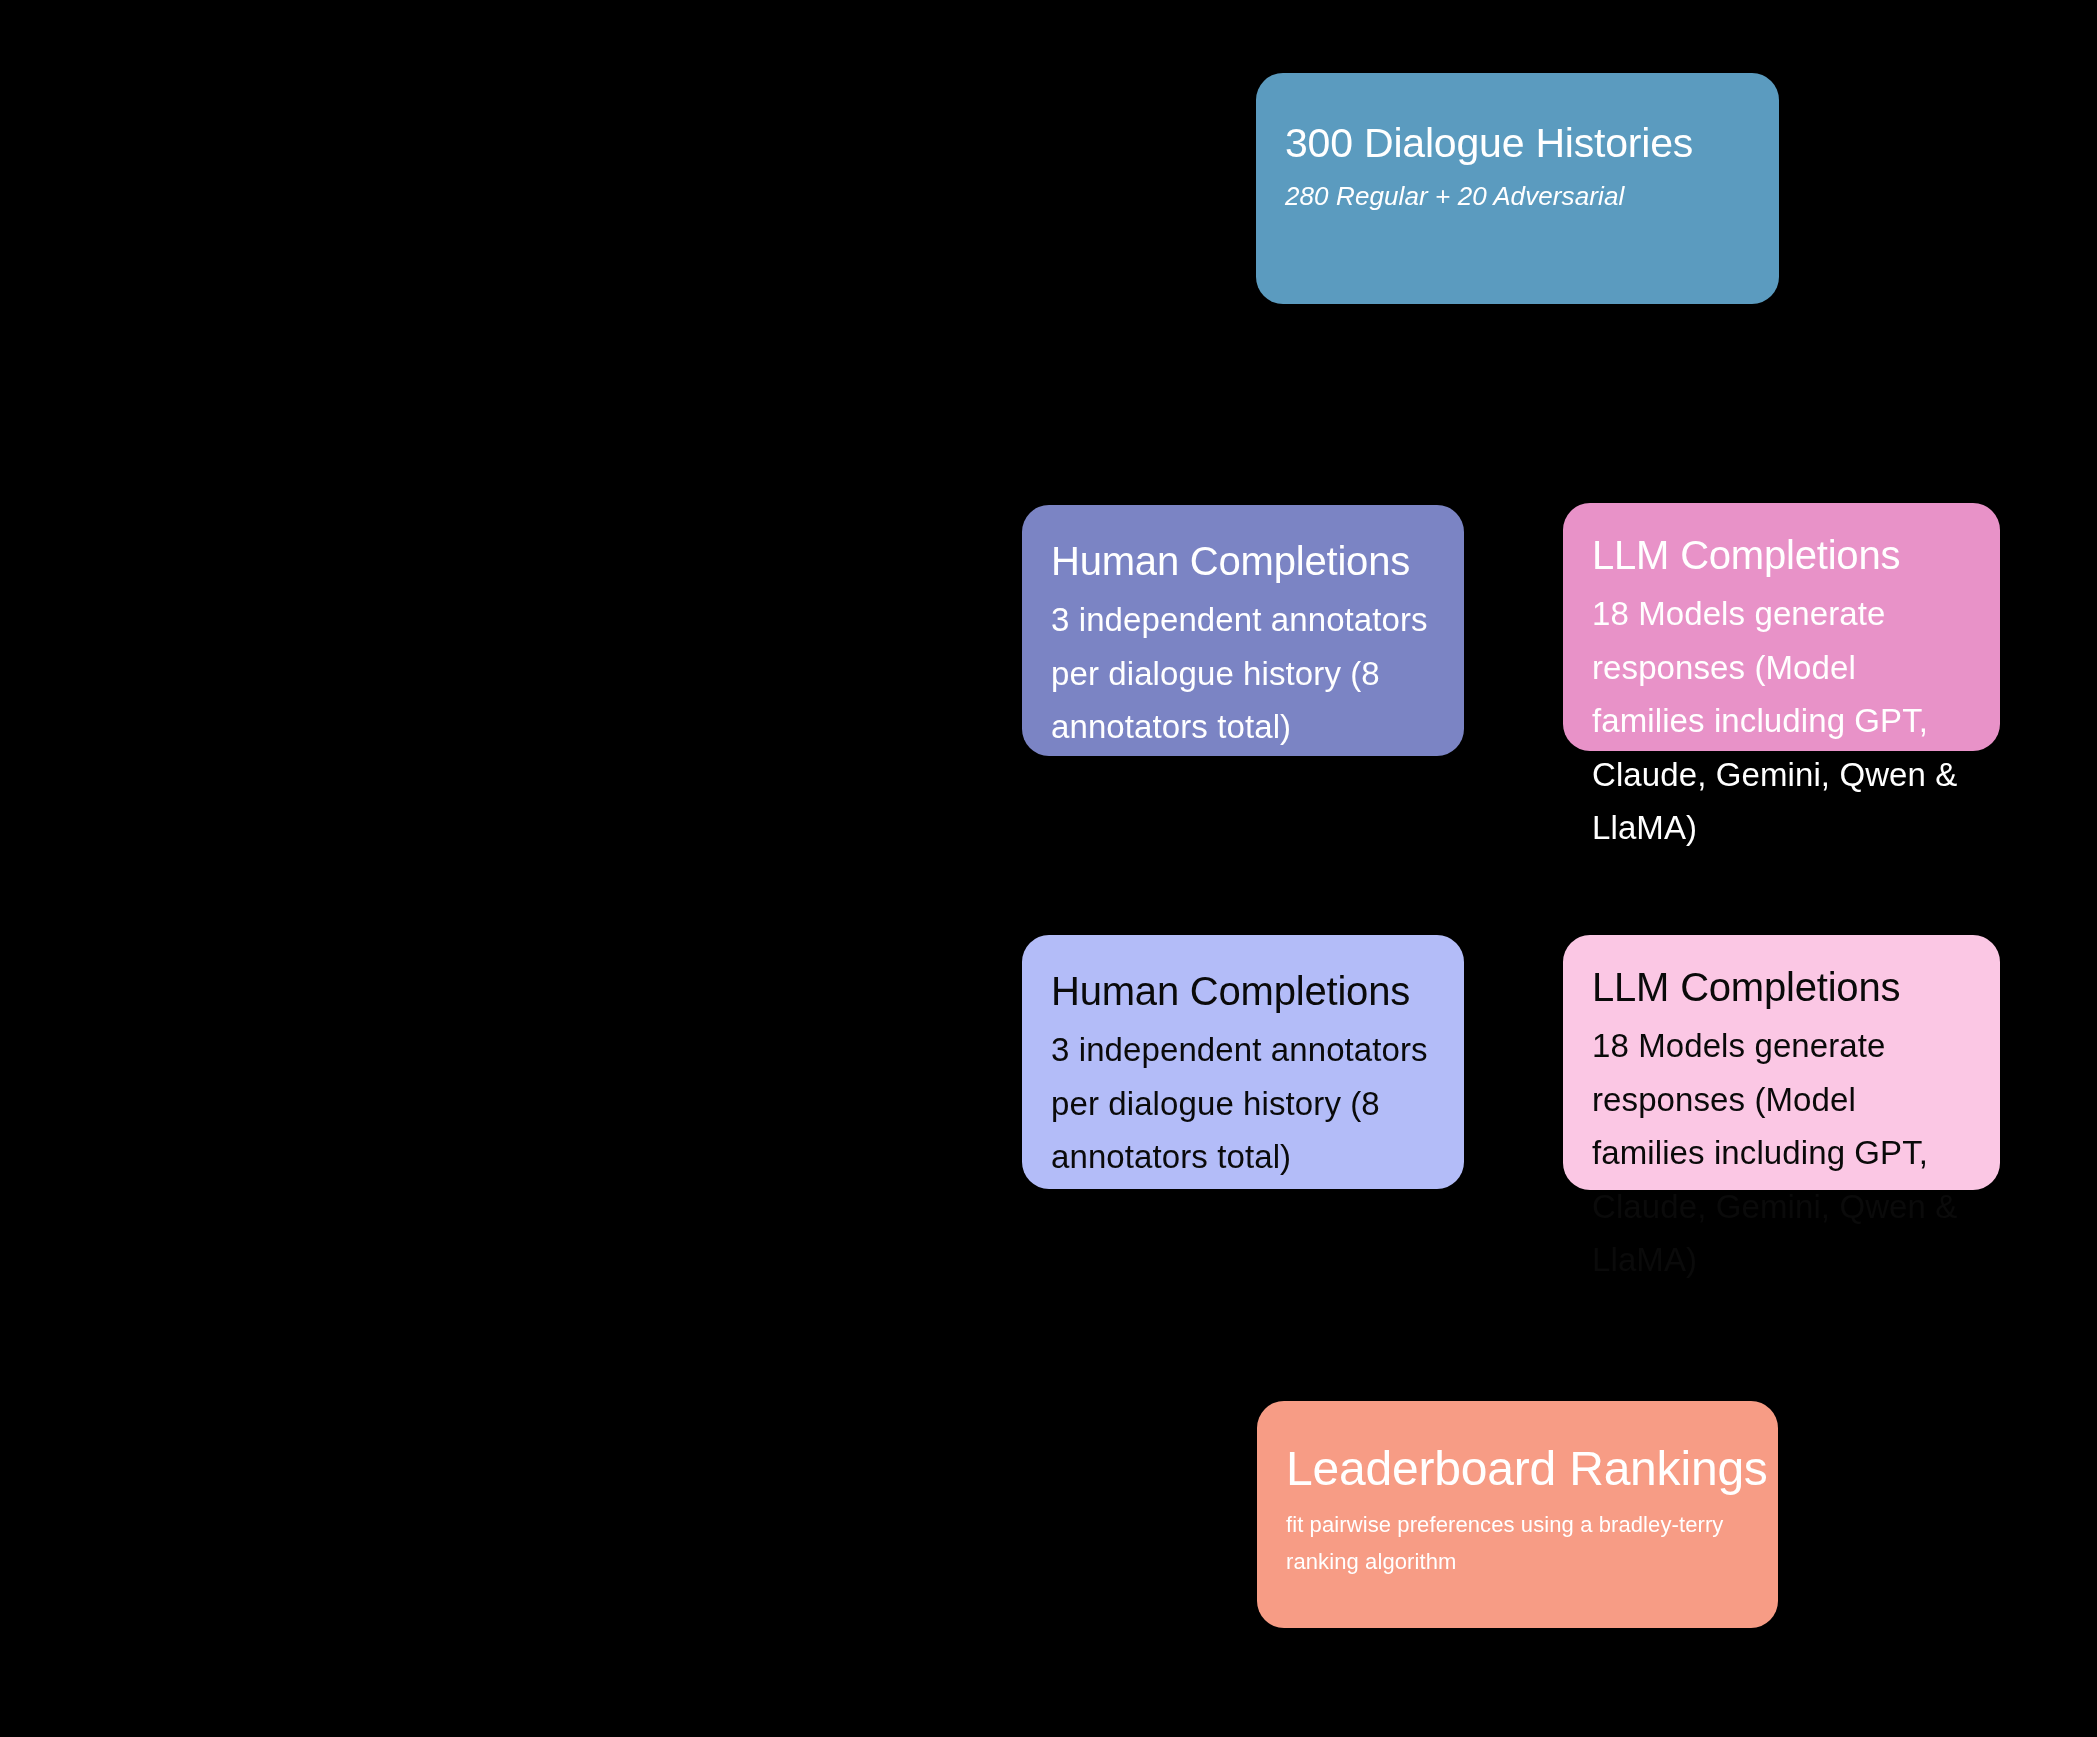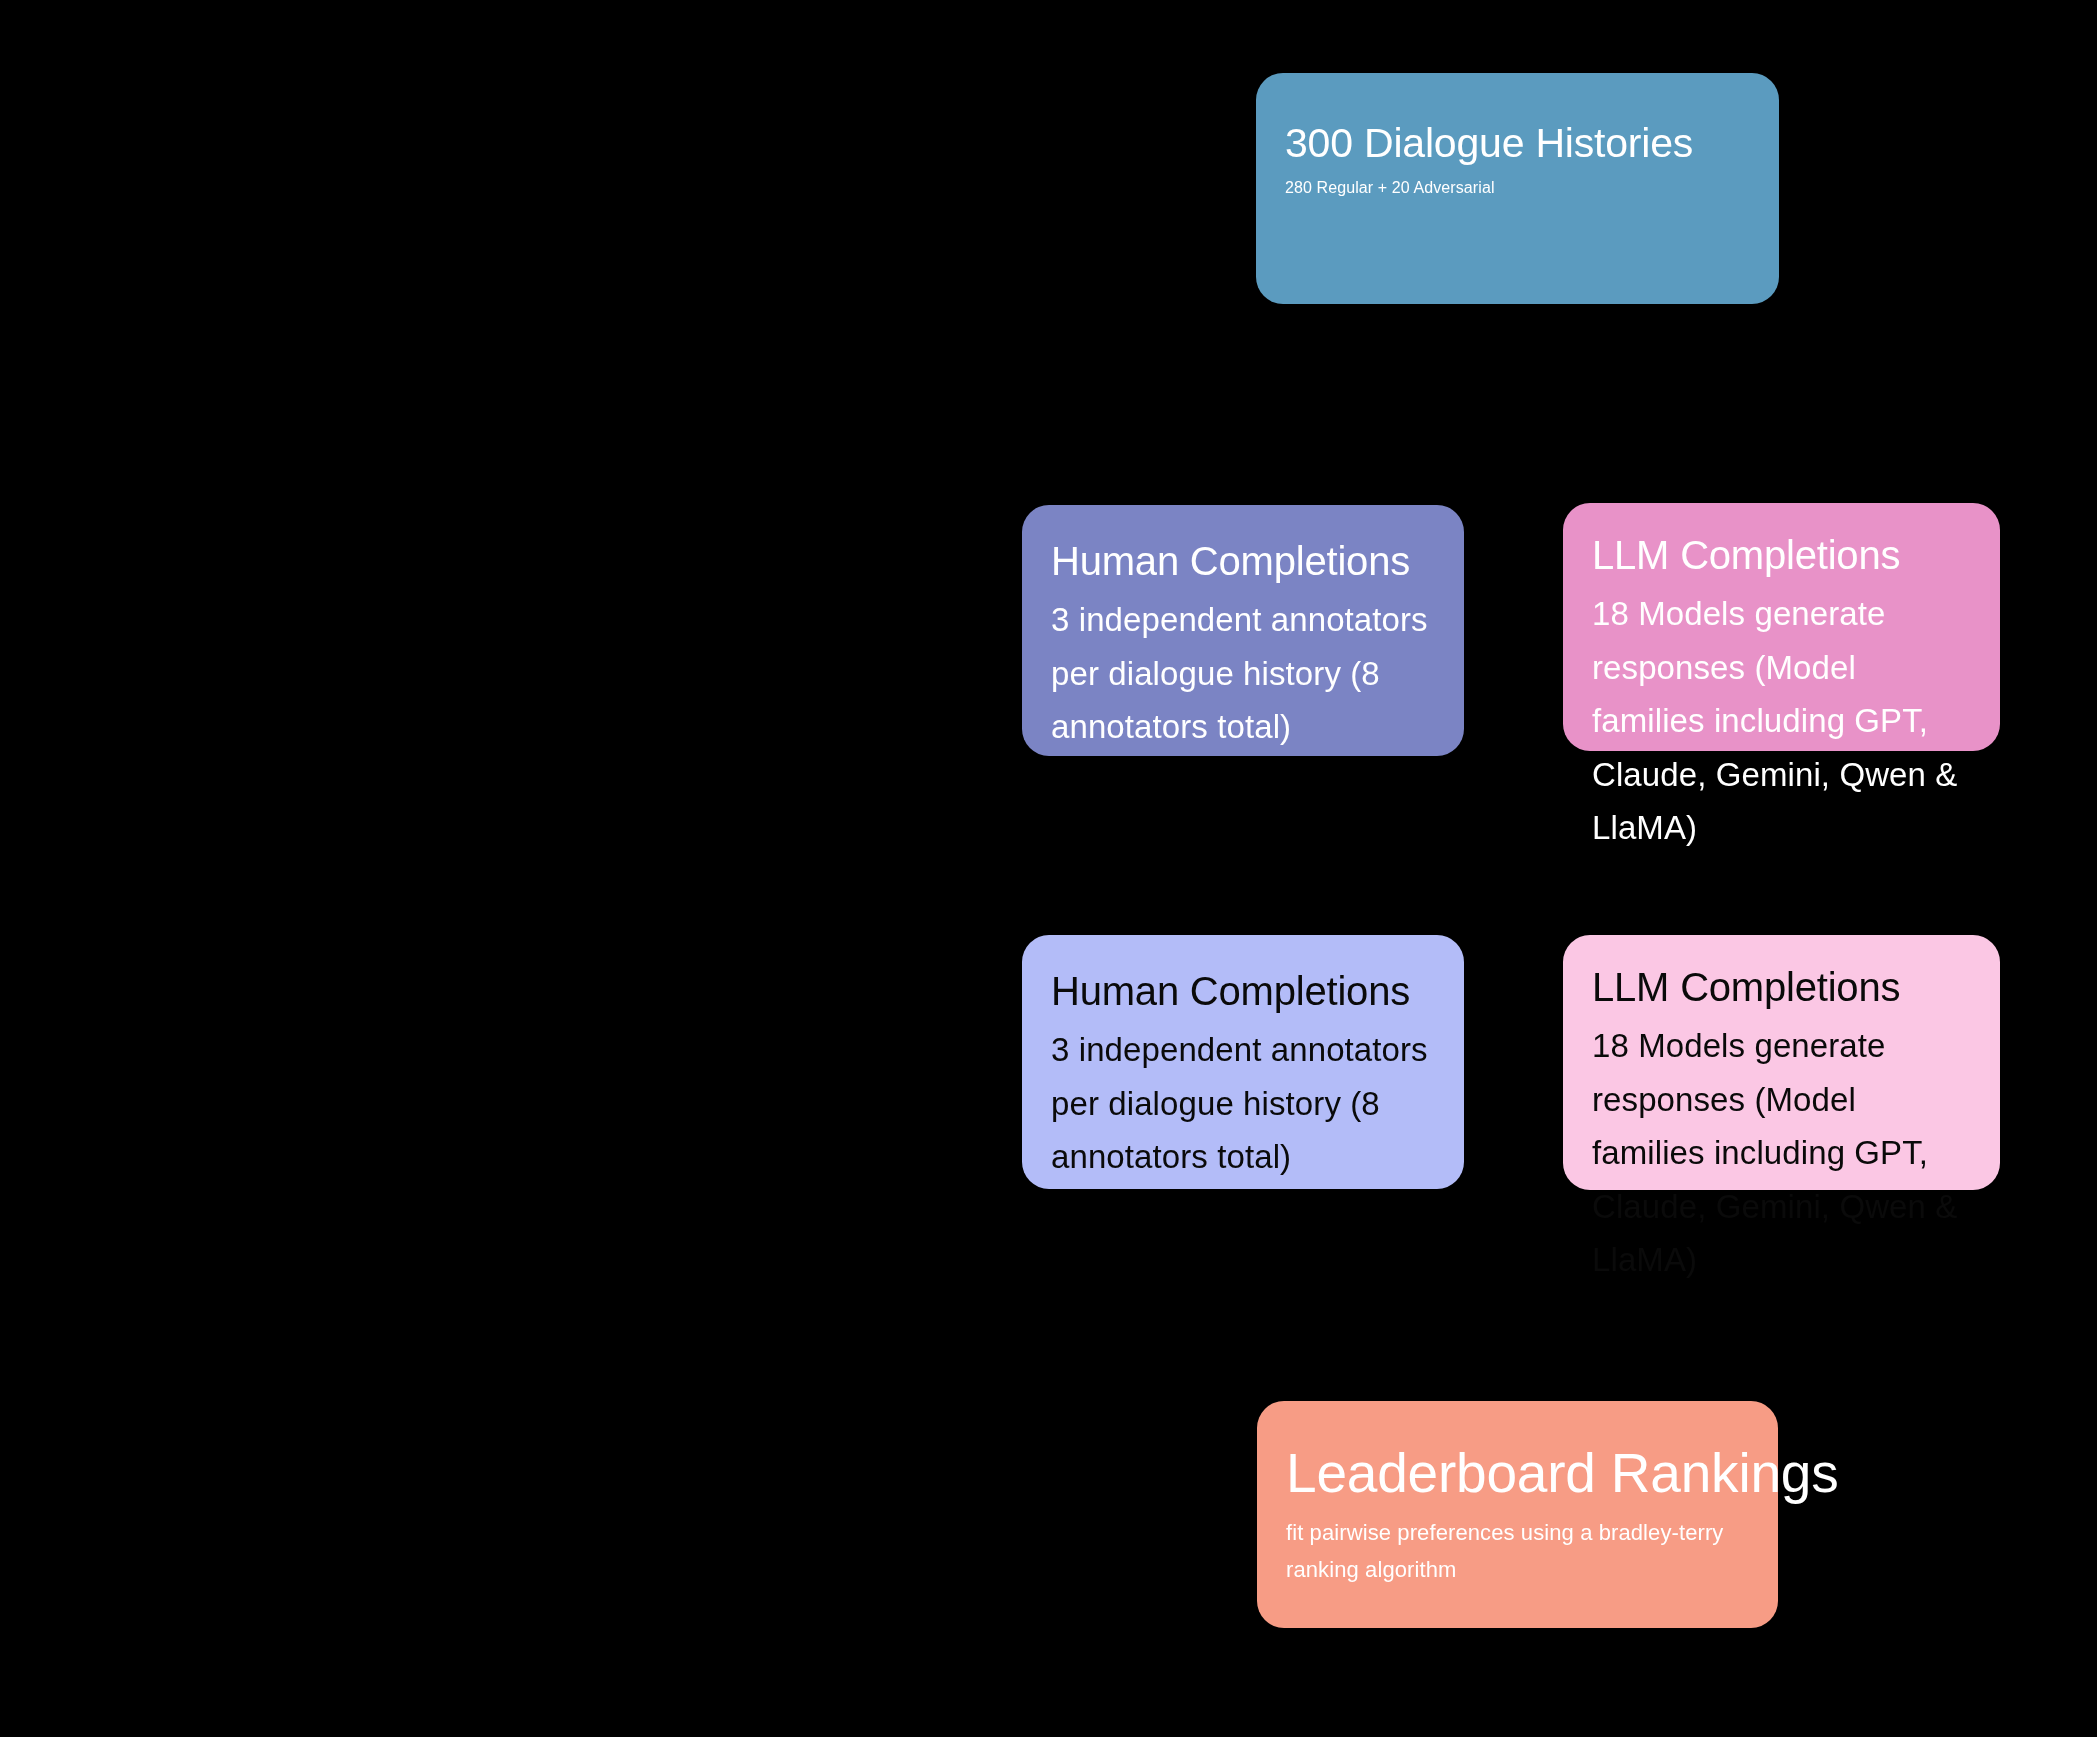--- a/index.html
+++ b/index.html
@@ -53,21 +53,21 @@
   #node-dialogue-histories {
     left: 1256px;
     top: 73px;
     width: 523px;
     height: 231px;
     background: #5b9bbf;
     color: #ffffff;
     padding-top: 46px;
   }
   #node-dialogue-histories .node-title { font-size: 41px; }
-  #node-dialogue-histories .node-subtitle { font-size: 16px; }
+  #node-dialogue-histories .node-subtitle { font-size: 26px; font-style: italic; }
 
   
   #node-human-completions-a {
     left: 1022px;
     top: 505px;
     width: 442px;
     height: 251px;
     background: #7b84c4;
     color: #ffffff;
     padding-top: 33px;
@@ -109,21 +109,21 @@
   
   #node-leaderboard-rankings {
     left: 1257px;
     top: 1401px;
     width: 521px;
     height: 227px;
     background: #f79c85;
     color: #ffffff;
     padding-top: 40px;
   }
-  #node-leaderboard-rankings .node-title { font-size: 55px; }
+  #node-leaderboard-rankings .node-title { font-size: 48px; }
   #node-leaderboard-rankings .node-subtitle { font-size: 22px; line-height: 1.7; }
 </style>
 </head>
 <body>
 
 <div id="canvas">
 
   <svg class="connector-layer" viewBox="0 0 2637 2185" xmlns="http://www.w3.org/2000/svg" aria-hidden="true">
     <defs>
       <marker id="arrowhead" markerWidth="10" markerHeight="8" refX="9" refY="4" orient="auto" markerUnits="strokeWidth">

